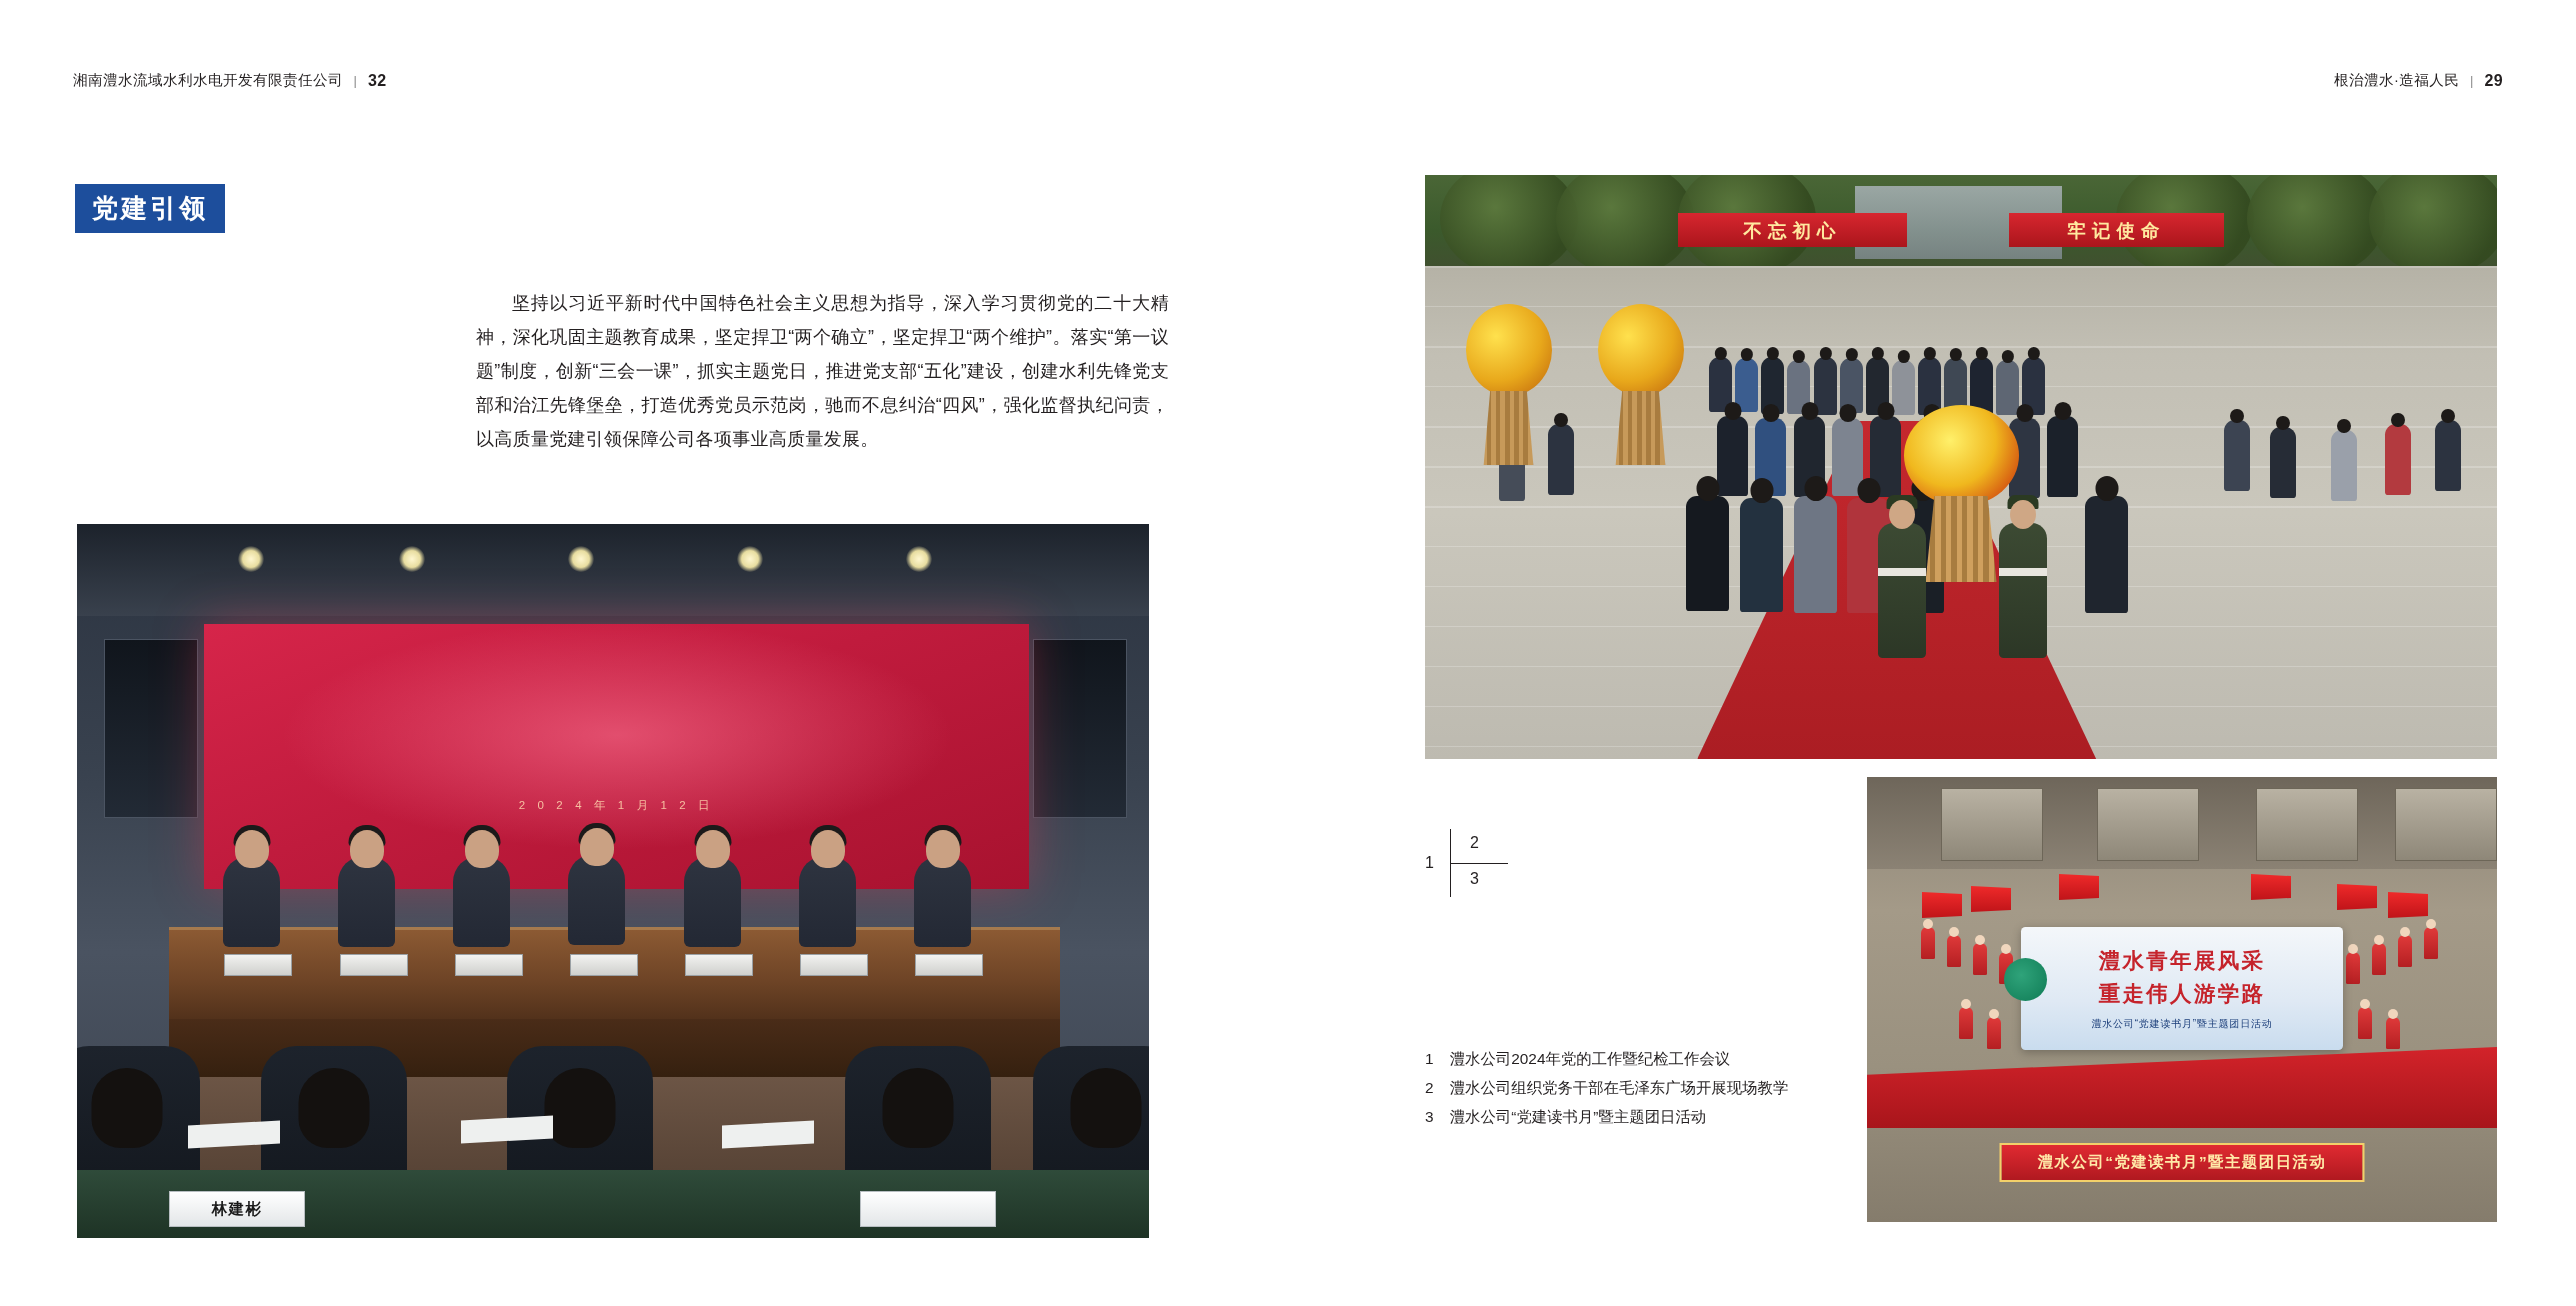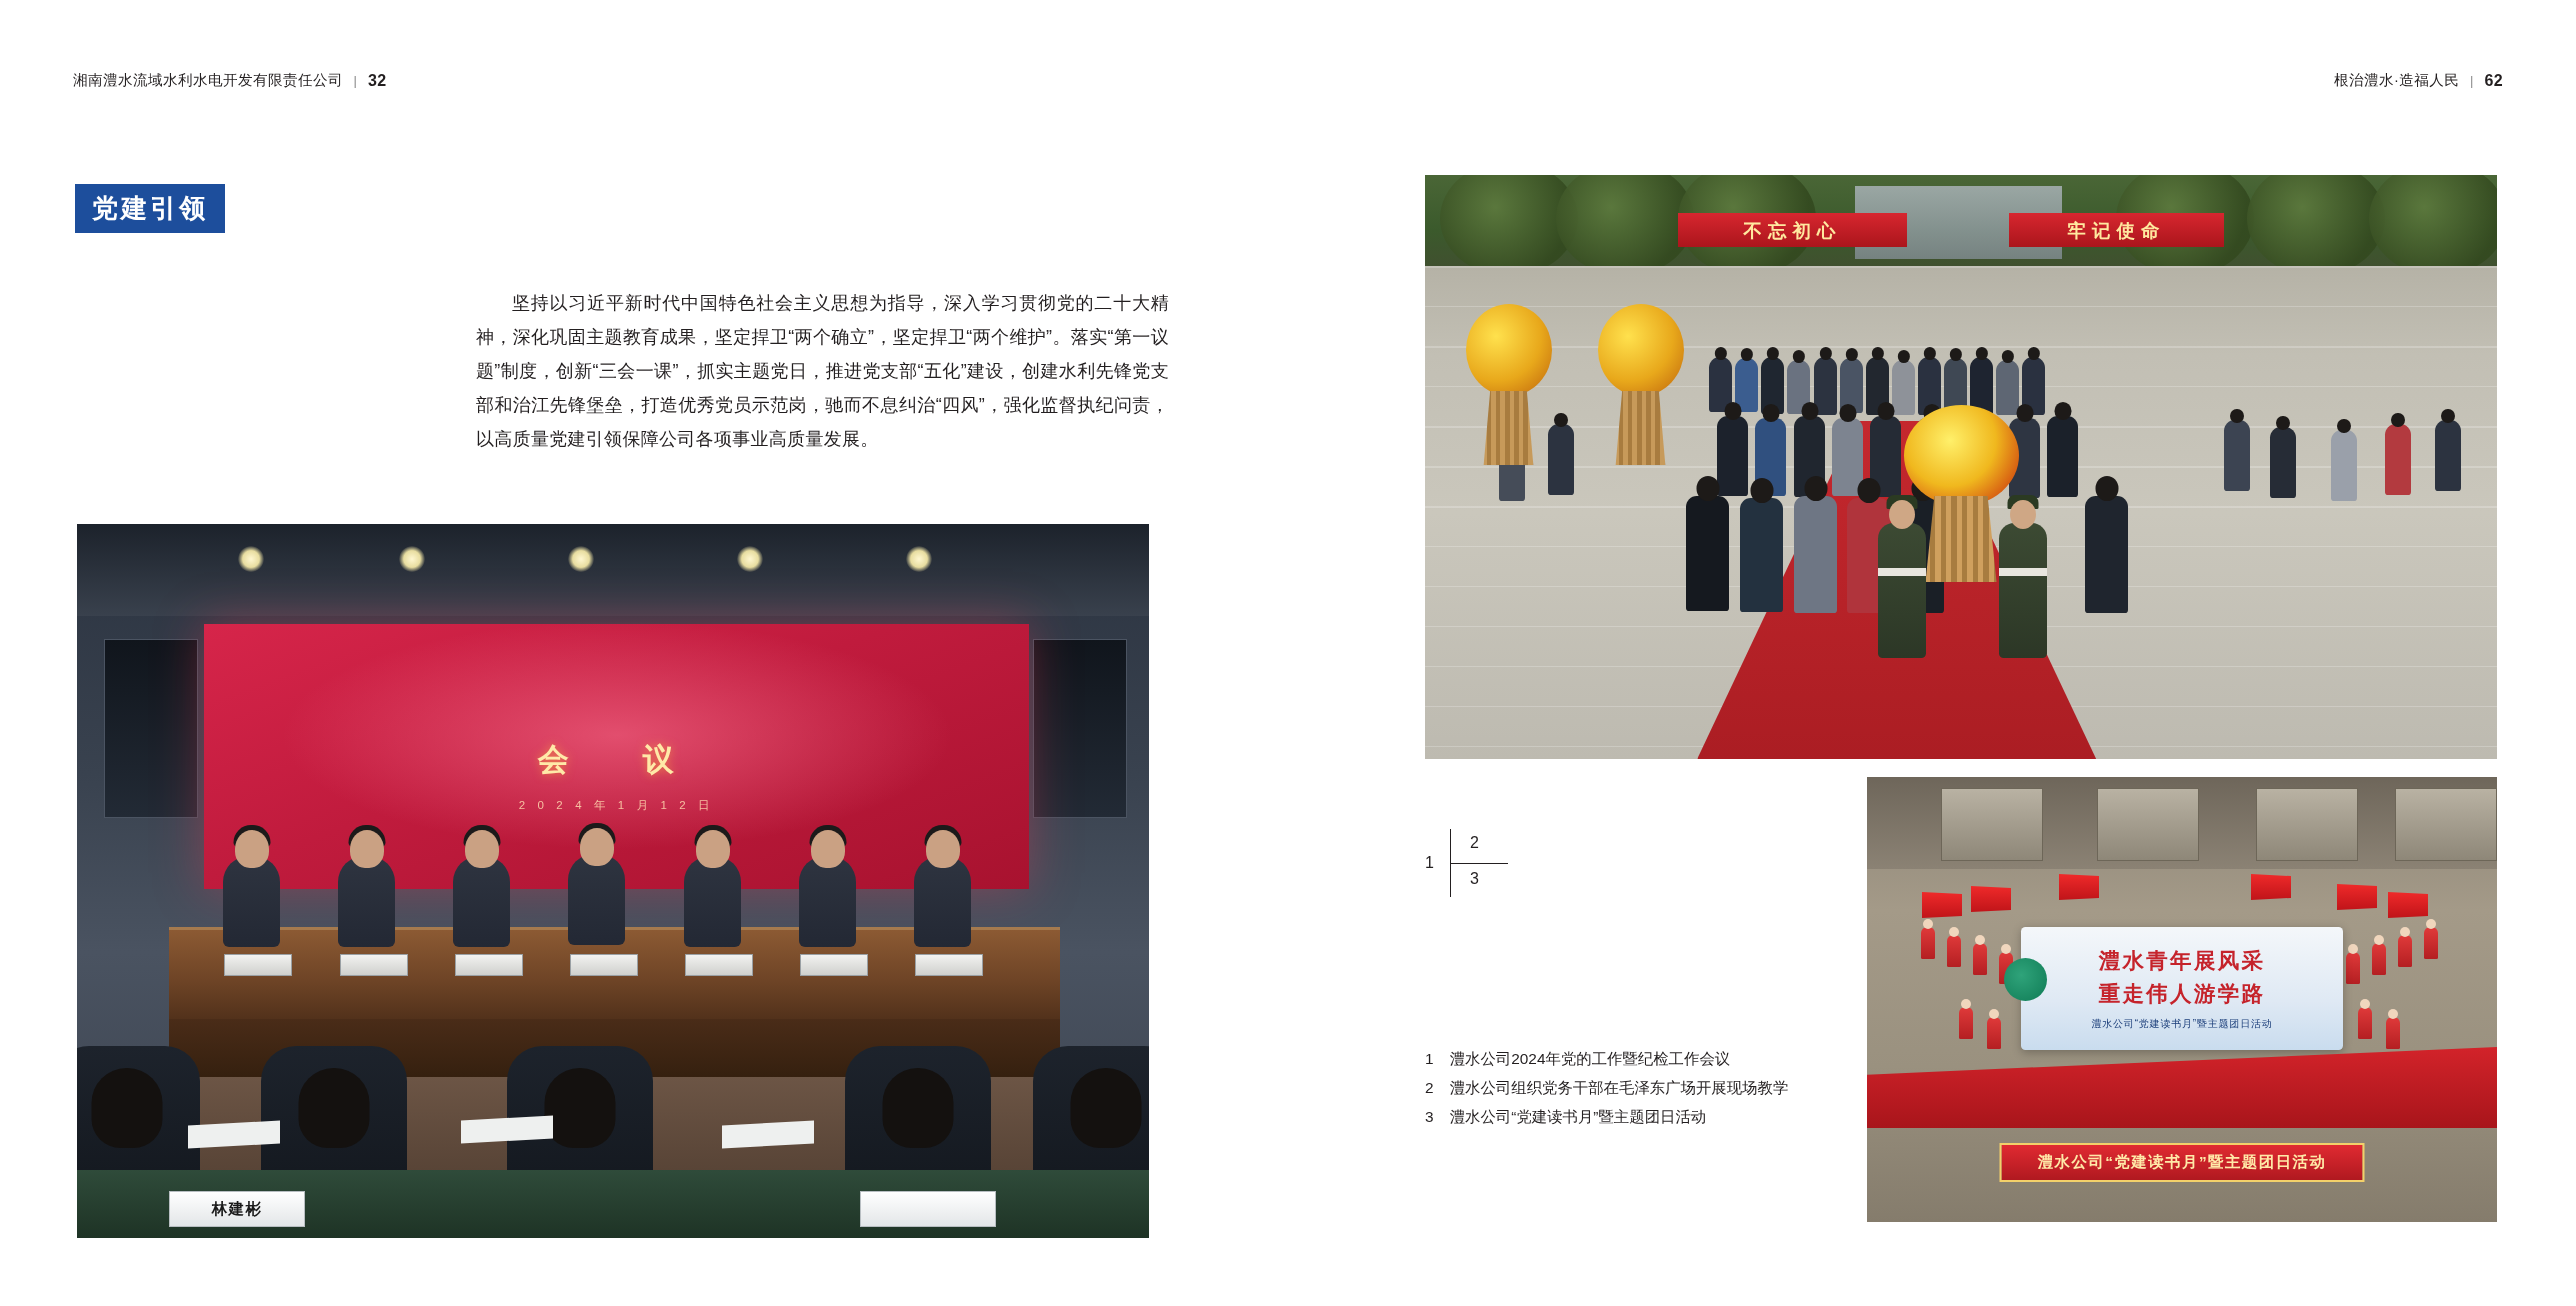--- a/index.html
+++ b/index.html
@@ -402,42 +402,41 @@
 
 <div class="hdr hdr-left">
   <span>湘南澧水流域水利水电开发有限责任公司</span>
   <span class="sep">|</span>
   <span class="pgnum">32</span>
 </div>
 
 <div class="hdr hdr-right">
   <span>根治澧水·造福人民</span>
   <span class="sep">|</span>
-  <span class="pgnum">62</span>
+  <span class="pgnum">29</span>
 </div>
 
 <div class="section-title">党建引领</div>
 
 <div class="body-copy">坚持以习近平新时代中国特色社会主义思想为指导，深入学习贯彻党的二十大精神，深化巩固主题教育成果，坚定捍卫“两个确立”，坚定捍卫“两个维护”。落实“第一议题”制度，创新“三会一课”，抓实主题党日，推进党支部“五化”建设，创建水利先锋党支部和治江先锋堡垒，打造优秀党员示范岗，驰而不息纠治“四风”，强化监督执纪问责，以高质量党建引领保障公司各项事业高质量发展。</div>
 
 <div class="photo" id="photo-conference">
   <div class="conf-wall"></div>
   <div class="conf-ceiling"></div>
   <div class="conf-light" style="left:161px"></div>
   <div class="conf-light" style="left:322px"></div>
   <div class="conf-light" style="left:491px"></div>
   <div class="conf-light" style="left:660px"></div>
   <div class="conf-light" style="left:829px"></div>
 
   <div class="conf-sidepanel" style="left:27px"></div>
   <div class="conf-sidepanel" style="left:956px"></div>
 
   <div class="conf-screen">
     <div class="halo"></div>
-    <div class="line2">会　议</div>
     <div class="line3">2 0 2 4 年 1 月 1 2 日</div>
   </div>
 
   <div class="conf-dais"></div>
   <div class="conf-dais-front"></div>
 
   <div class="conf-person" style="left:146px;top:332px">
       <span class="hair"></span>
       <span class="head"></span>
     </div>

